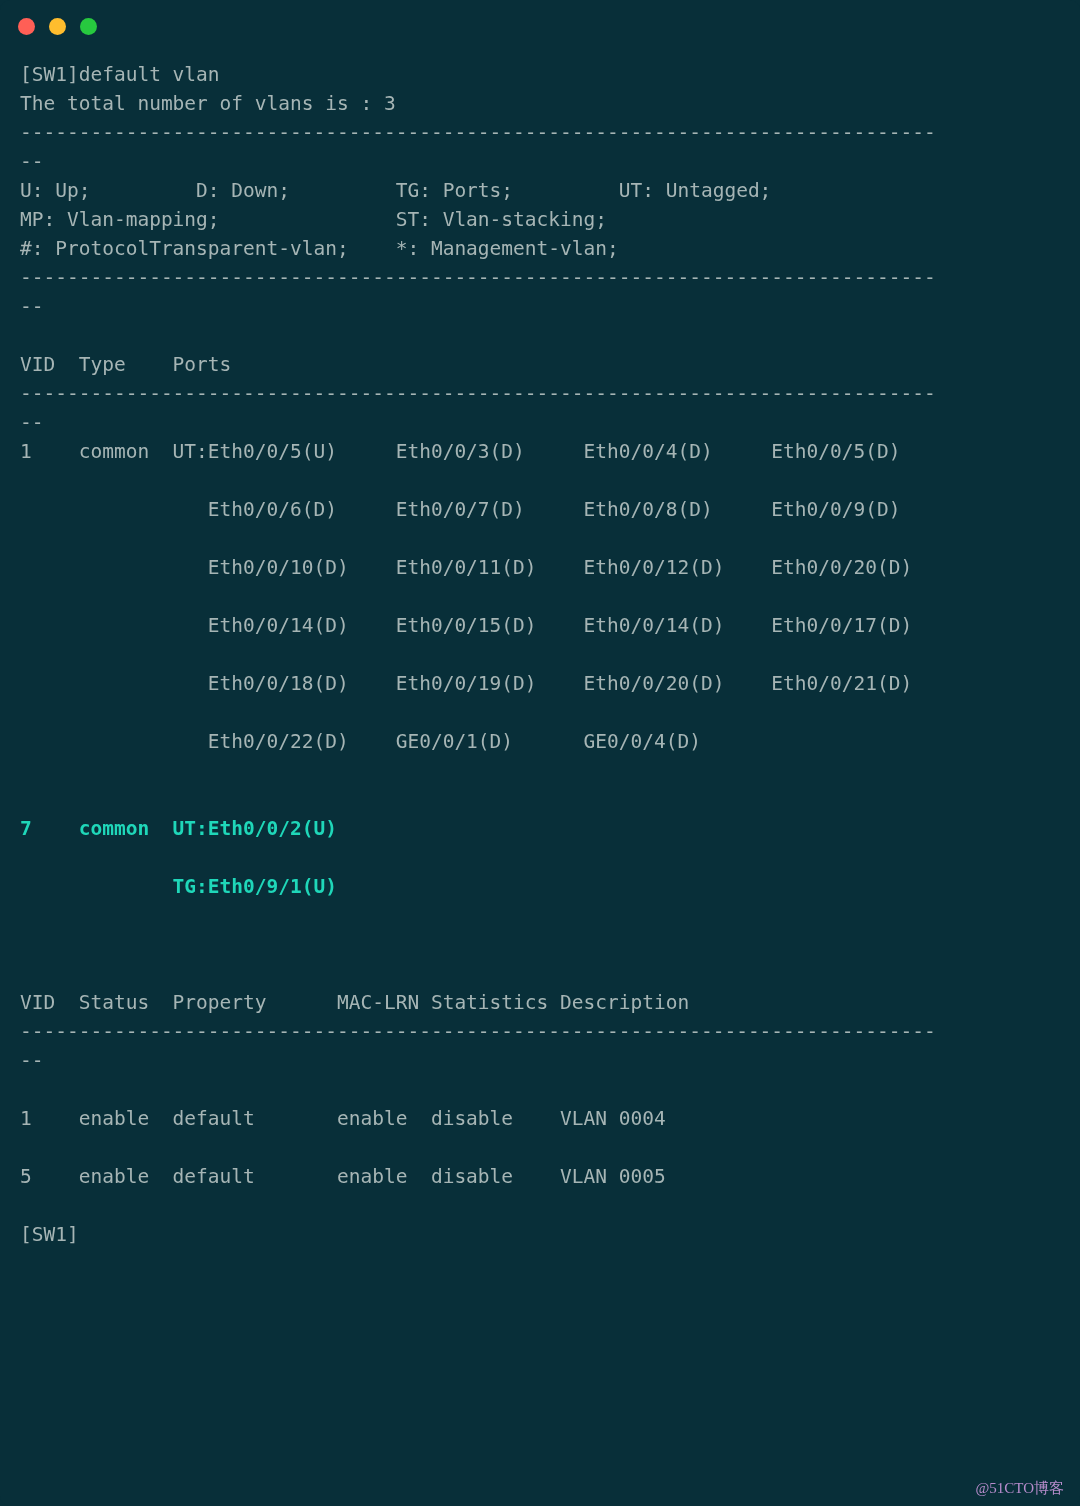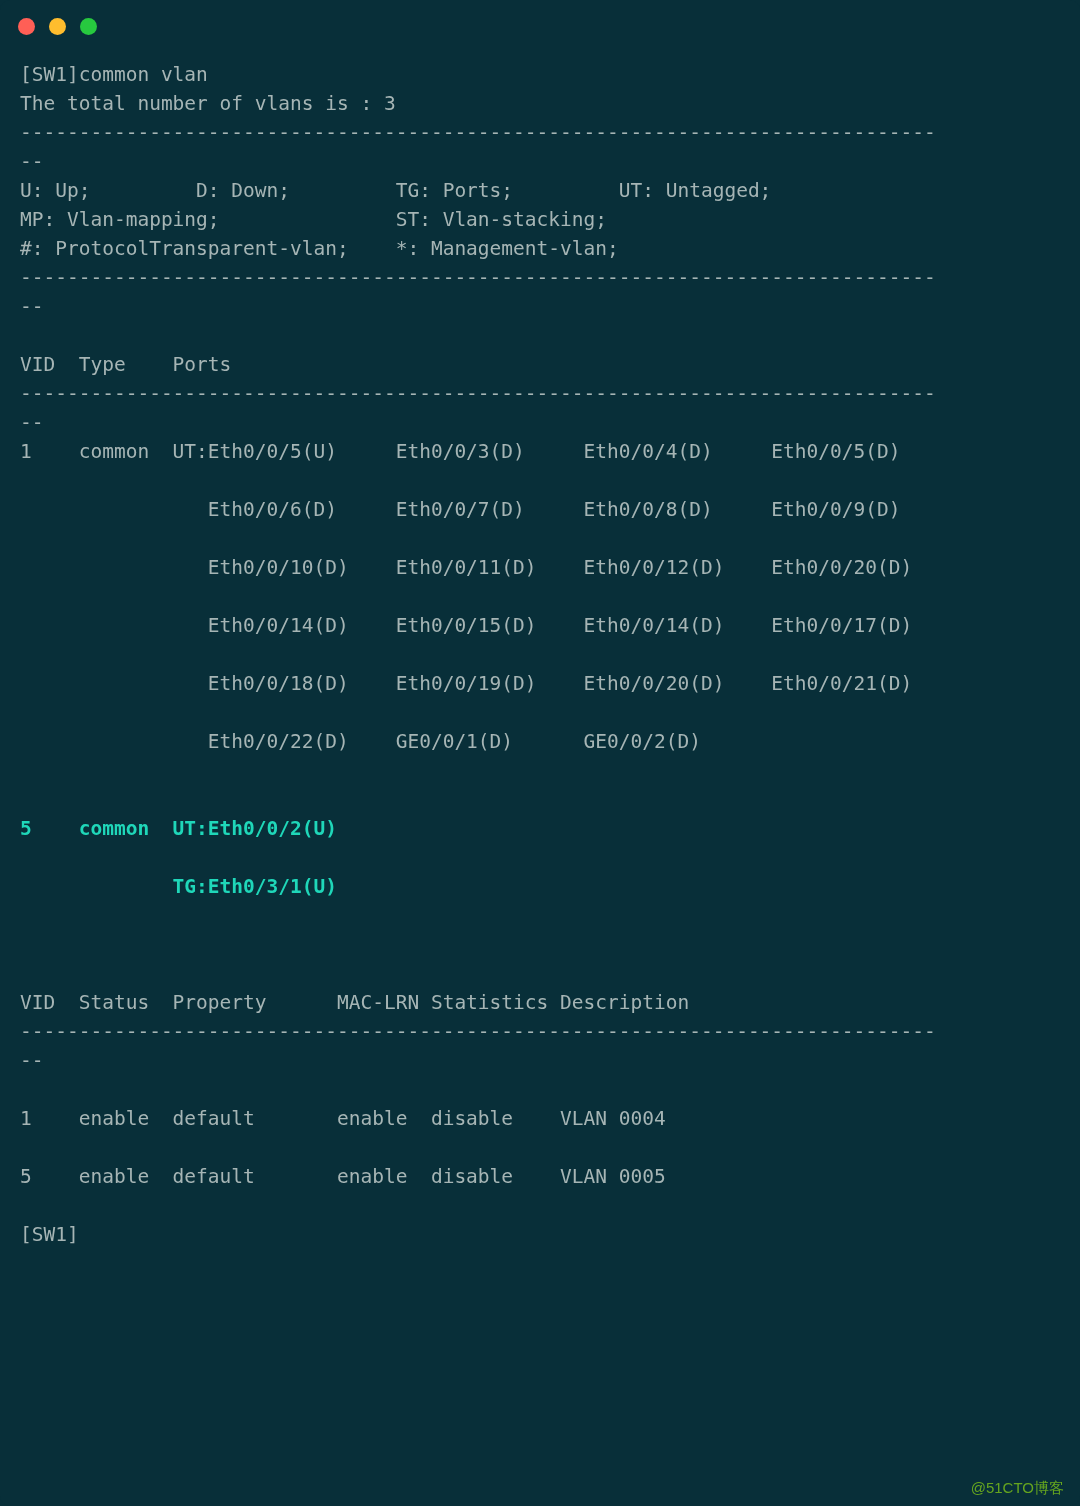--- a/index.html
+++ b/index.html
@@ -47,37 +47,37 @@
   }
   .hl {
     color: #1fd7b9;
     font-weight: bold;
   }
   .watermark {
     position: absolute;
     right: 16px;
     bottom: 8px;
     font-size: 15px;
-    font-family: Liberation Sans, sans-serif;
-    color: #84cc16;
+    font-family: Liberation Serif, serif;
+    color: #f0abfc;
     opacity: 0.75;
   }
 </style>
 </head>
 <body>
 
 <div class="window">
 
   <div class="traffic-lights">
     <div class="dot dot-red"></div>
     <div class="dot dot-yellow"></div>
     <div class="dot dot-green"></div>
   </div>
 
-  <div class="term"><span>[SW1]common vlan</span>
+  <div class="term"><span>[SW1]default vlan</span>
 <span>The total number of vlans is : 3</span>
 <span>------------------------------------------------------------------------------</span>
 <span>--</span>
 <span>U: Up;         D: Down;         TG: Ports;         UT: Untagged;</span>
 <span>MP: Vlan-mapping;               ST: Vlan-stacking;</span>
 <span>#: ProtocolTransparent-vlan;    *: Management-vlan;</span>
 <span>------------------------------------------------------------------------------</span>
 <span>--</span>
 <span></span>
 <span>VID  Type    Ports</span>
@@ -86,26 +86,26 @@
 <span>1    common  UT:Eth0/0/5(U)     Eth0/0/3(D)     Eth0/0/4(D)     Eth0/0/5(D)</span>
 <span></span>
 <span>                Eth0/0/6(D)     Eth0/0/7(D)     Eth0/0/8(D)     Eth0/0/9(D)</span>
 <span></span>
 <span>                Eth0/0/10(D)    Eth0/0/11(D)    Eth0/0/12(D)    Eth0/0/20(D)</span>
 <span></span>
 <span>                Eth0/0/14(D)    Eth0/0/15(D)    Eth0/0/14(D)    Eth0/0/17(D)</span>
 <span></span>
 <span>                Eth0/0/18(D)    Eth0/0/19(D)    Eth0/0/20(D)    Eth0/0/21(D)</span>
 <span></span>
-<span>                Eth0/0/22(D)    GE0/0/1(D)      GE0/0/2(D)</span>
+<span>                Eth0/0/22(D)    GE0/0/1(D)      GE0/0/4(D)</span>
 <span></span>
 <span></span>
-<span class="hl">5    common  UT:Eth0/0/2(U)</span>
+<span class="hl">7    common  UT:Eth0/0/2(U)</span>
 <span></span>
-<span class="hl">             TG:Eth0/3/1(U)</span>
+<span class="hl">             TG:Eth0/9/1(U)</span>
 <span></span>
 <span></span>
 <span></span>
 <span>VID  Status  Property      MAC-LRN Statistics Description</span>
 <span>------------------------------------------------------------------------------</span>
 <span>--</span>
 <span></span>
 <span>1    enable  default       enable  disable    VLAN 0004</span>
 <span></span>
 <span>5    enable  default       enable  disable    VLAN 0005</span>

